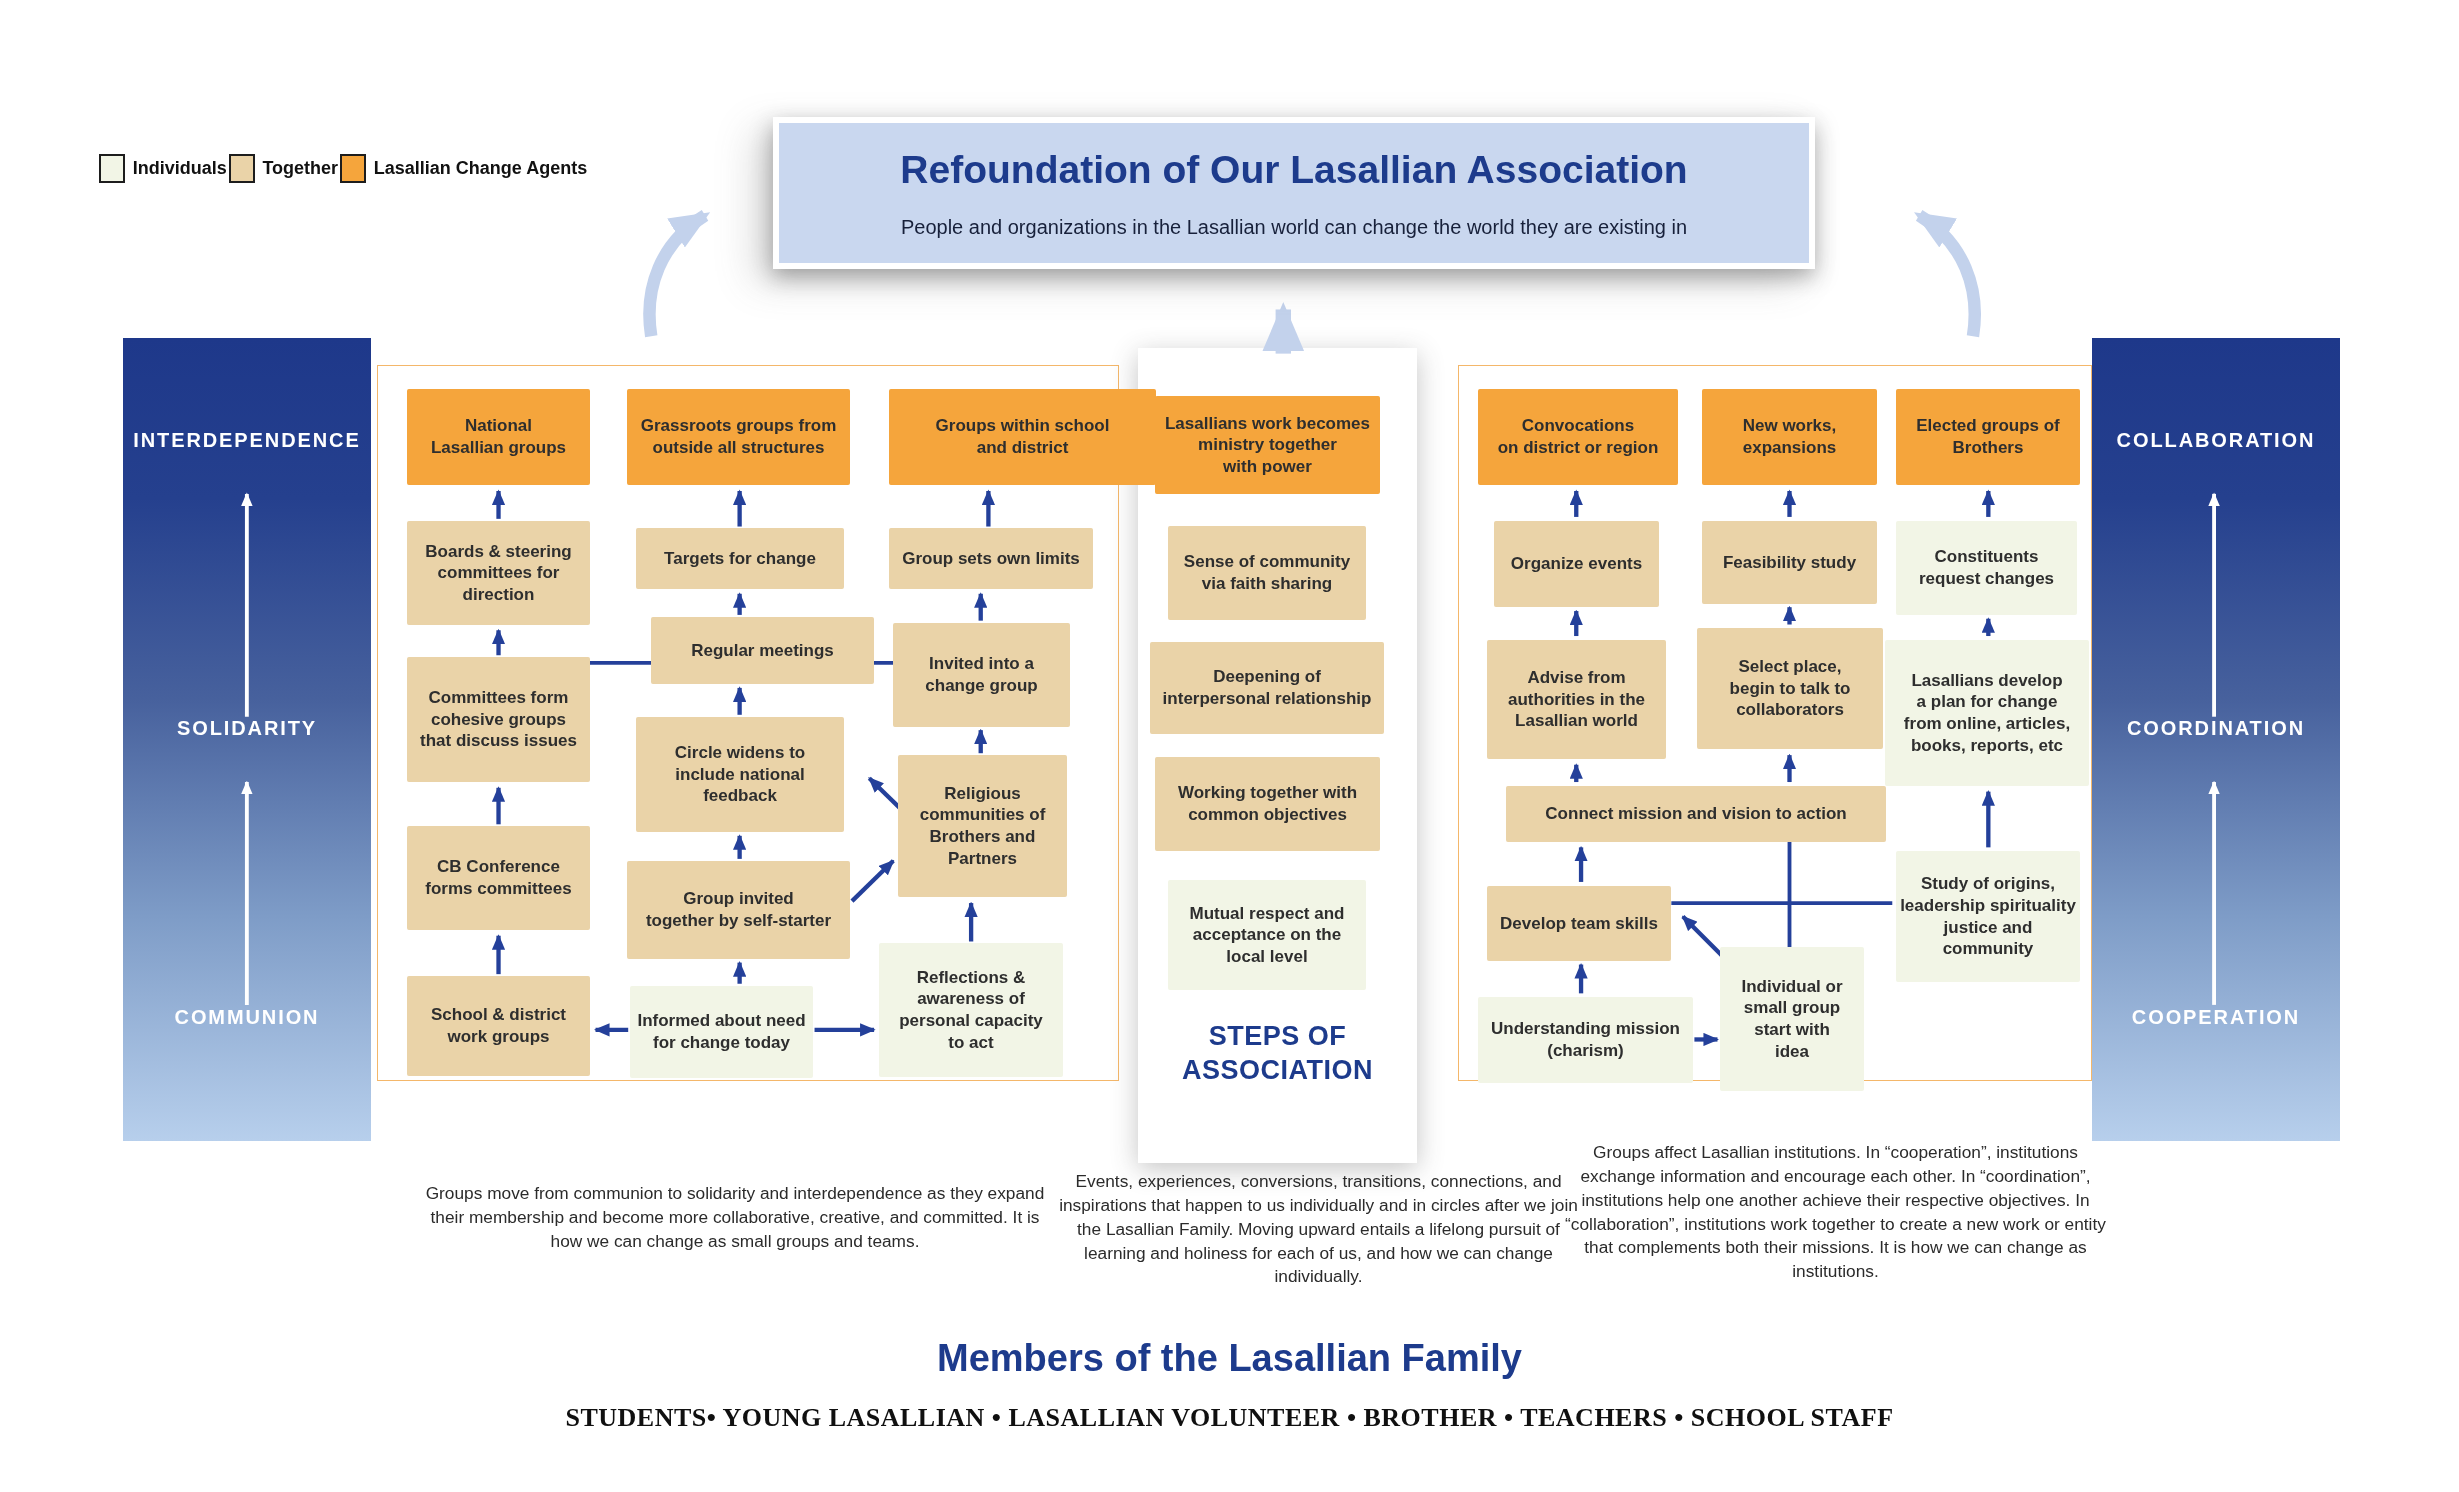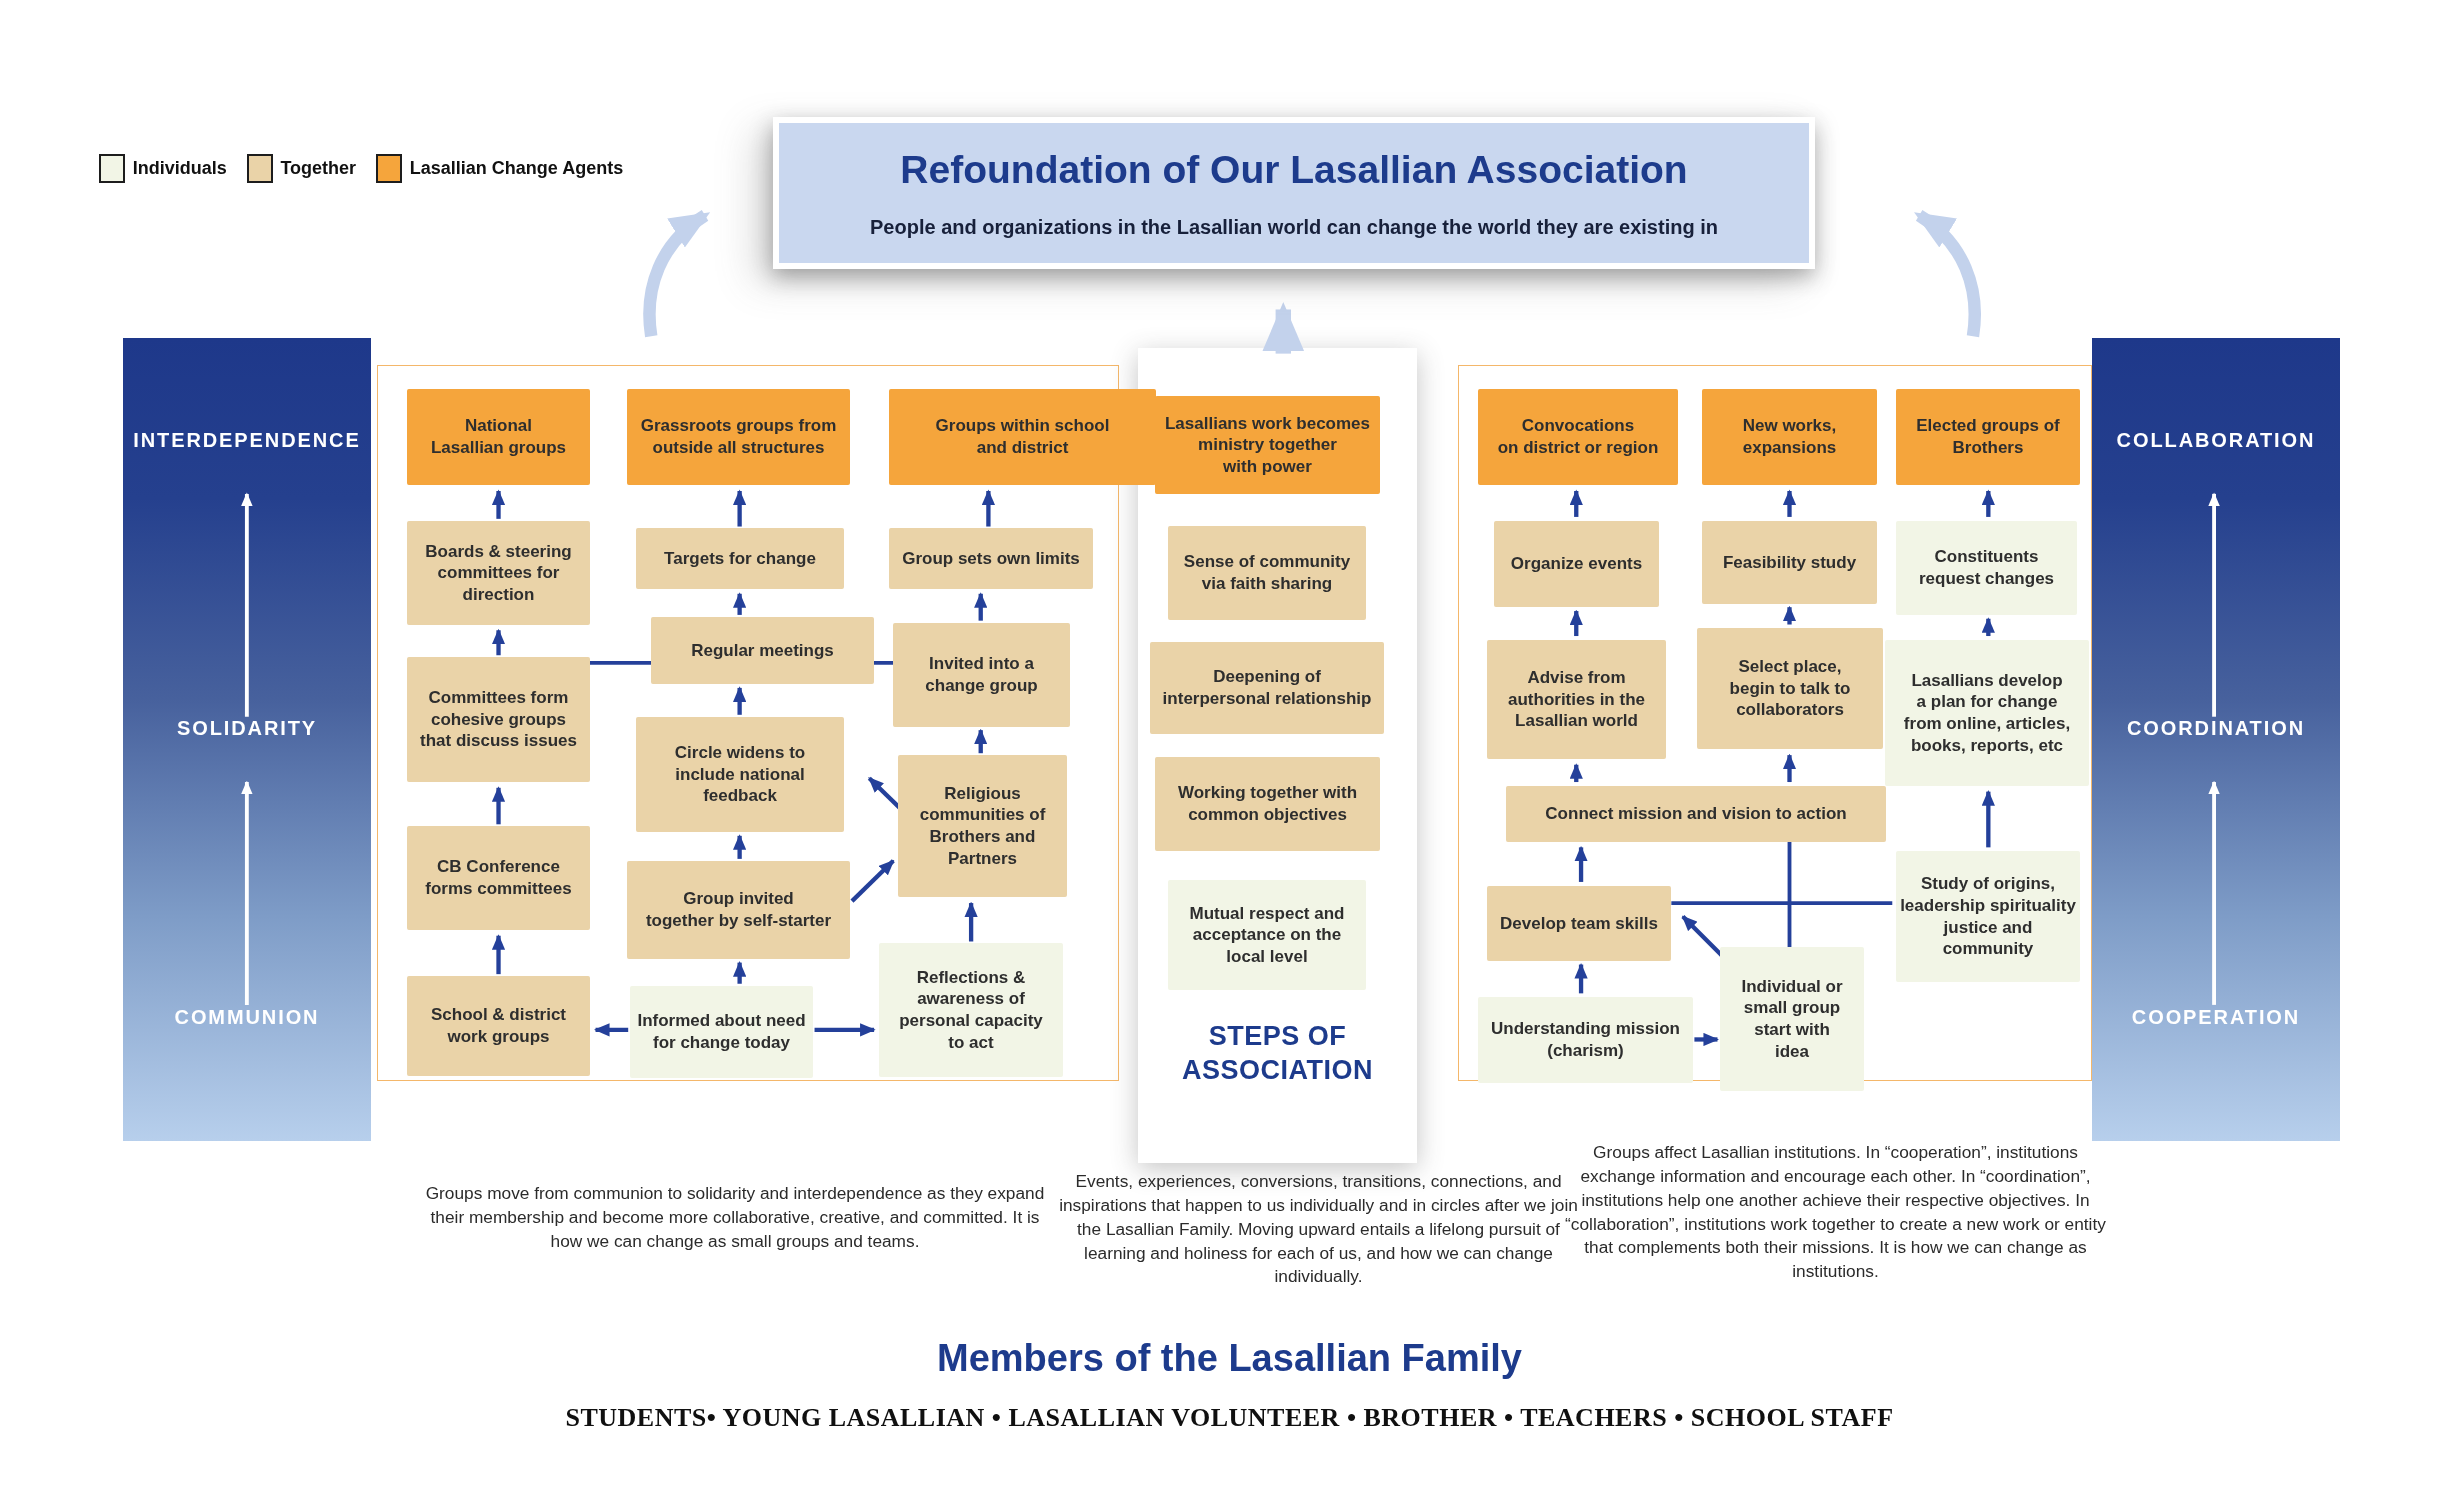--- a/index.html
+++ b/index.html
@@ -8,32 +8,32 @@
 
   
   .box{position:absolute;display:flex;align-items:center;justify-content:center;
        text-align:center;white-space:pre-line;font-size:17px;font-weight:600;
        color:#2e2e2e;line-height:1.27;z-index:2;border-radius:1.9px;padding:3.8px;box-sizing:border-box;}
   .orange{background:#F5A53C;}
   .tan{background:#EAD3A8;}
   .pale{background:#F2F5E6;}
 
   
-  #legend{position:absolute;left:99px;top:154px;display:flex;align-items:center;gap:20px;z-index:3;}
+  #legend{position:absolute;left:99px;top:154px;display:flex;align-items:center;gap:2px;z-index:3;}
   .legend-item{display:flex;align-items:center;gap:7.7px;}
   .legend-swatch{width:26px;height:29px;border:2.9px solid #1d1d1d;box-sizing:border-box;}
   .legend-label{font-size:18px;font-weight:700;color:#111;}
 
   
   #title-box{position:absolute;left:773px;top:117px;width:1042px;height:152px;
              background:#c9d7ef;border:6.7px solid #ffffff;box-sizing:border-box;z-index:3;
              box-shadow:0 7.7px 21px rgba(40,40,40,.38),-19px 13.4px 37px rgba(90,90,90,.22);
              display:flex;flex-direction:column;align-items:center;justify-content:center;gap:24px;}
   #title-box .title{font-size:39px;font-weight:700;color:#1d3b8c;}
-  #title-box .subtitle{font-size:20px;font-weight:700;color:#17203a;}
+  #title-box .subtitle{font-size:20px;font-weight:400;color:#17203a;}
 
   
   .axis-panel{position:absolute;top:338px;width:248px;height:803px;z-index:0;
       background:linear-gradient(180deg,#1e388a 0%,#25408e 20%,#47619d 45%,#7e9cc7 72%,#b7cfec 100%);}
   #axis-left{left:123px;}
   #axis-right{left:2092px;}
   .axis-label{position:absolute;width:100%;text-align:center;color:#ffffff;
               font-weight:700;font-size:20px;letter-spacing:1.9px;}
 
   

